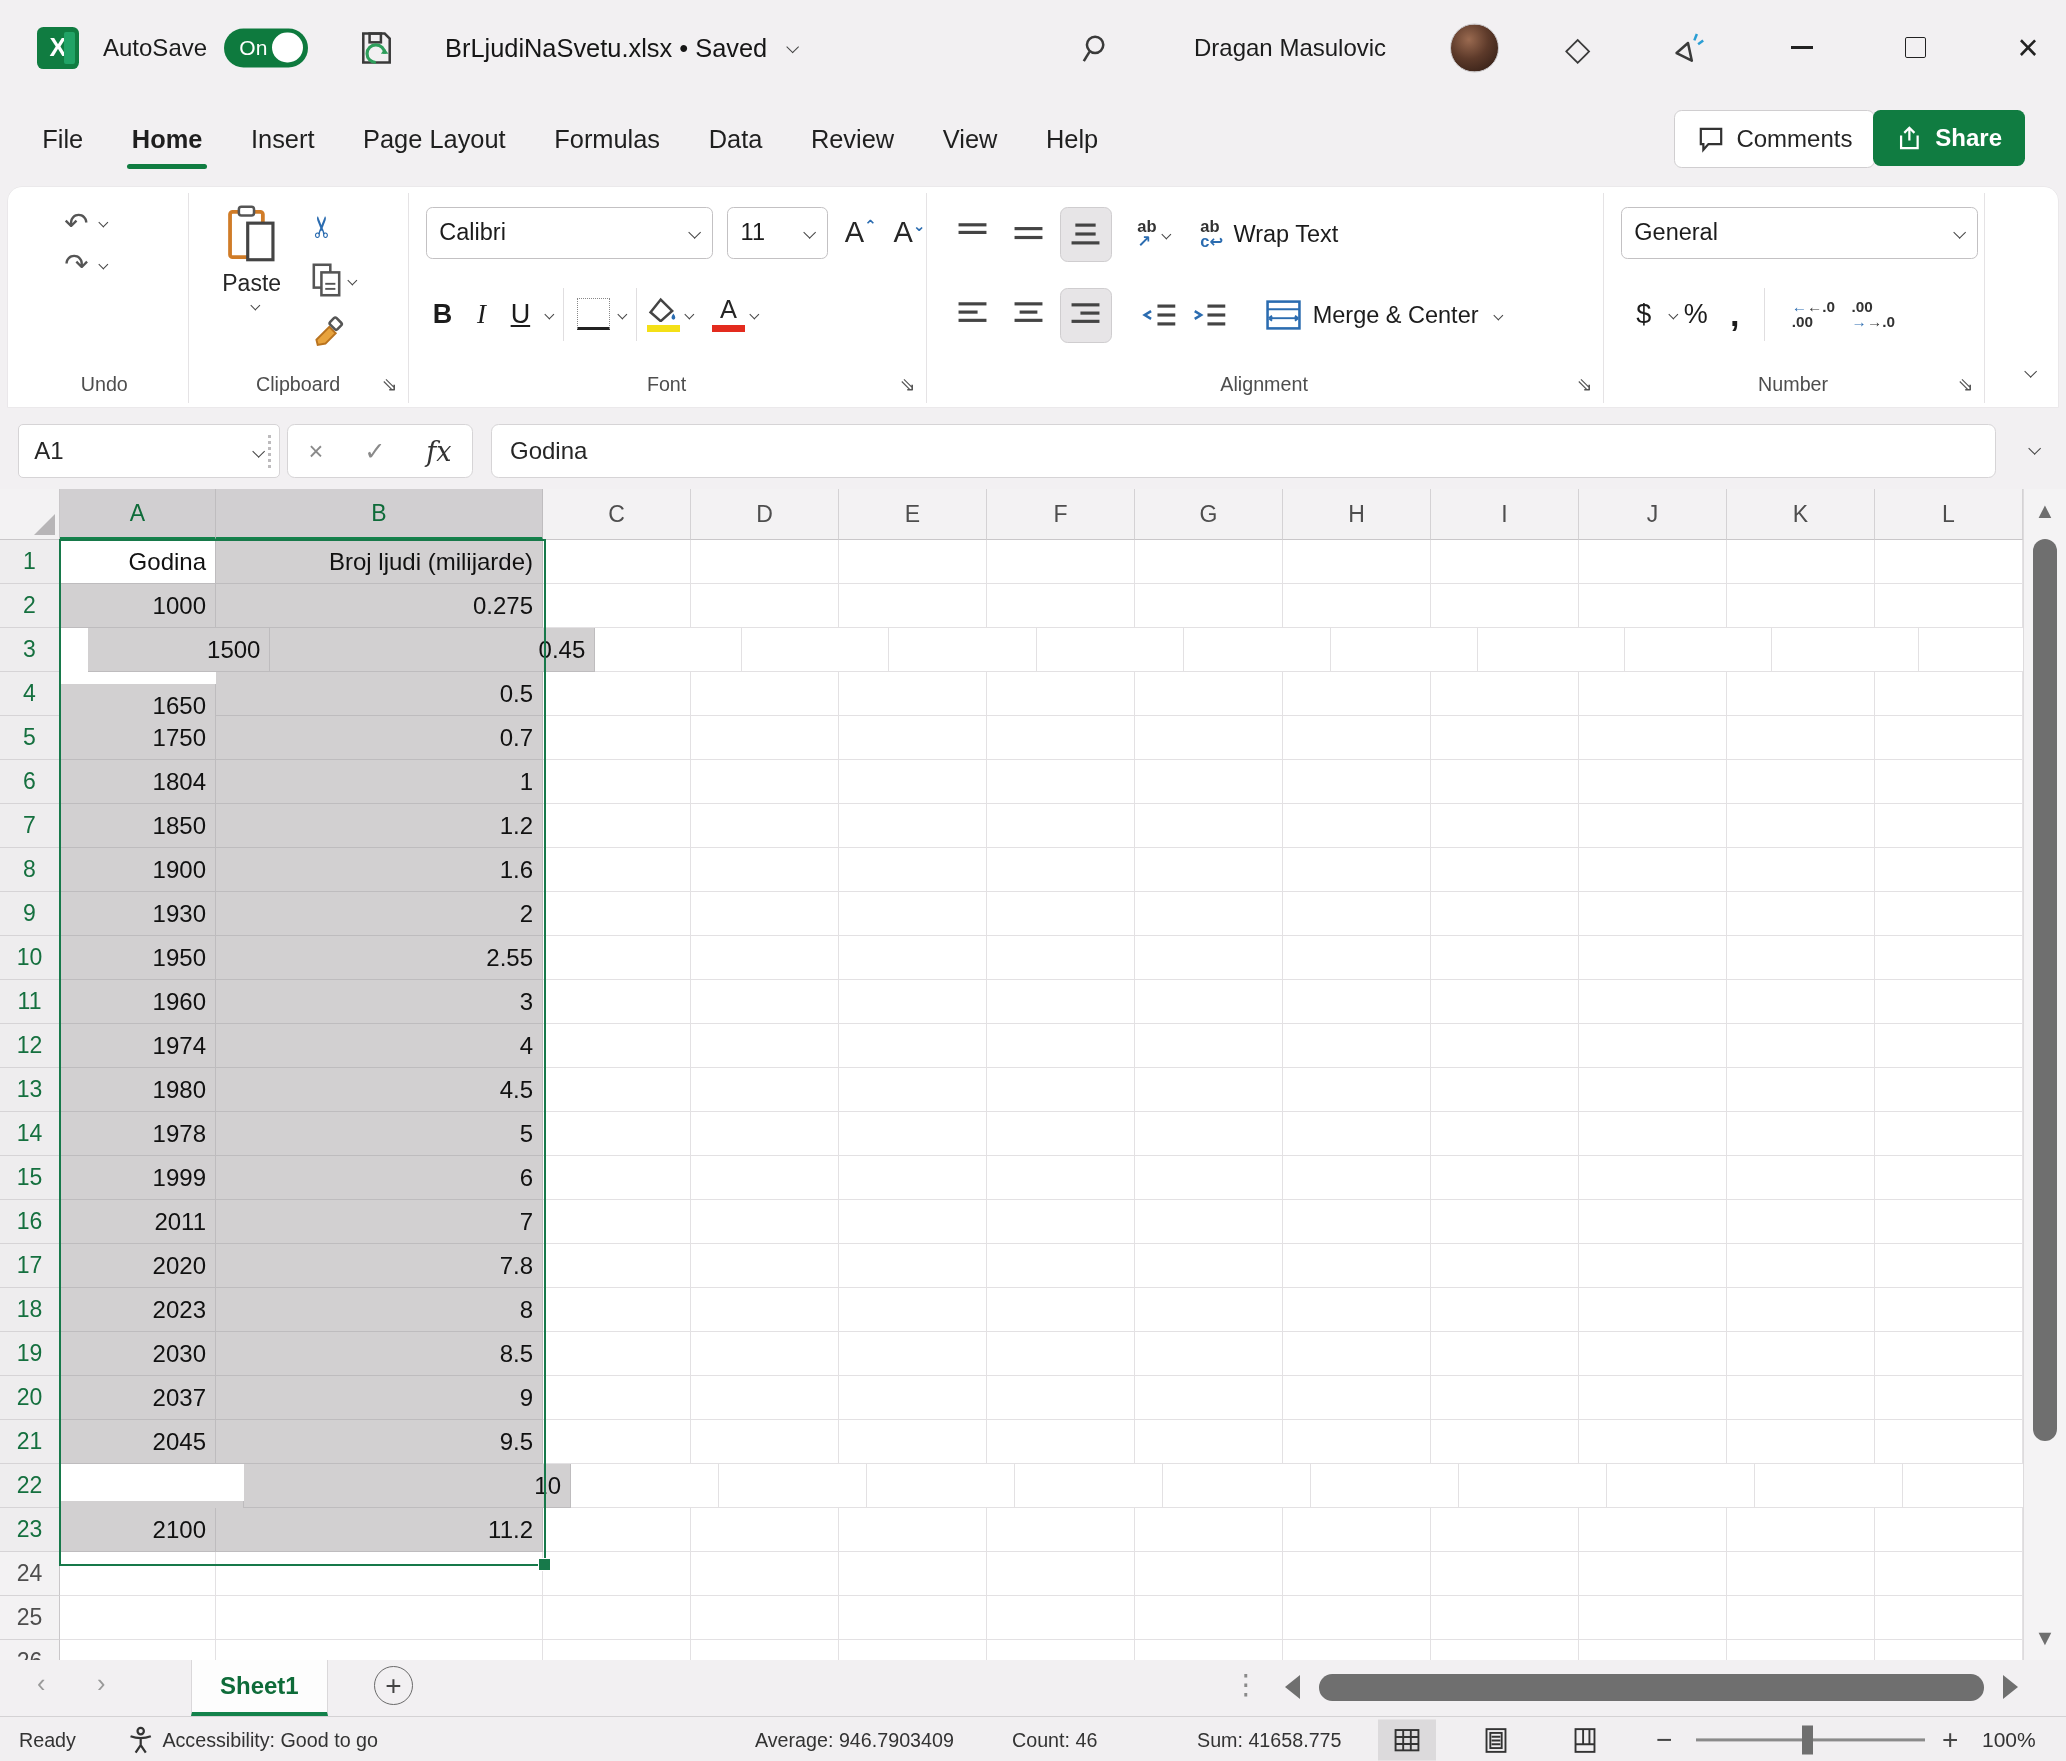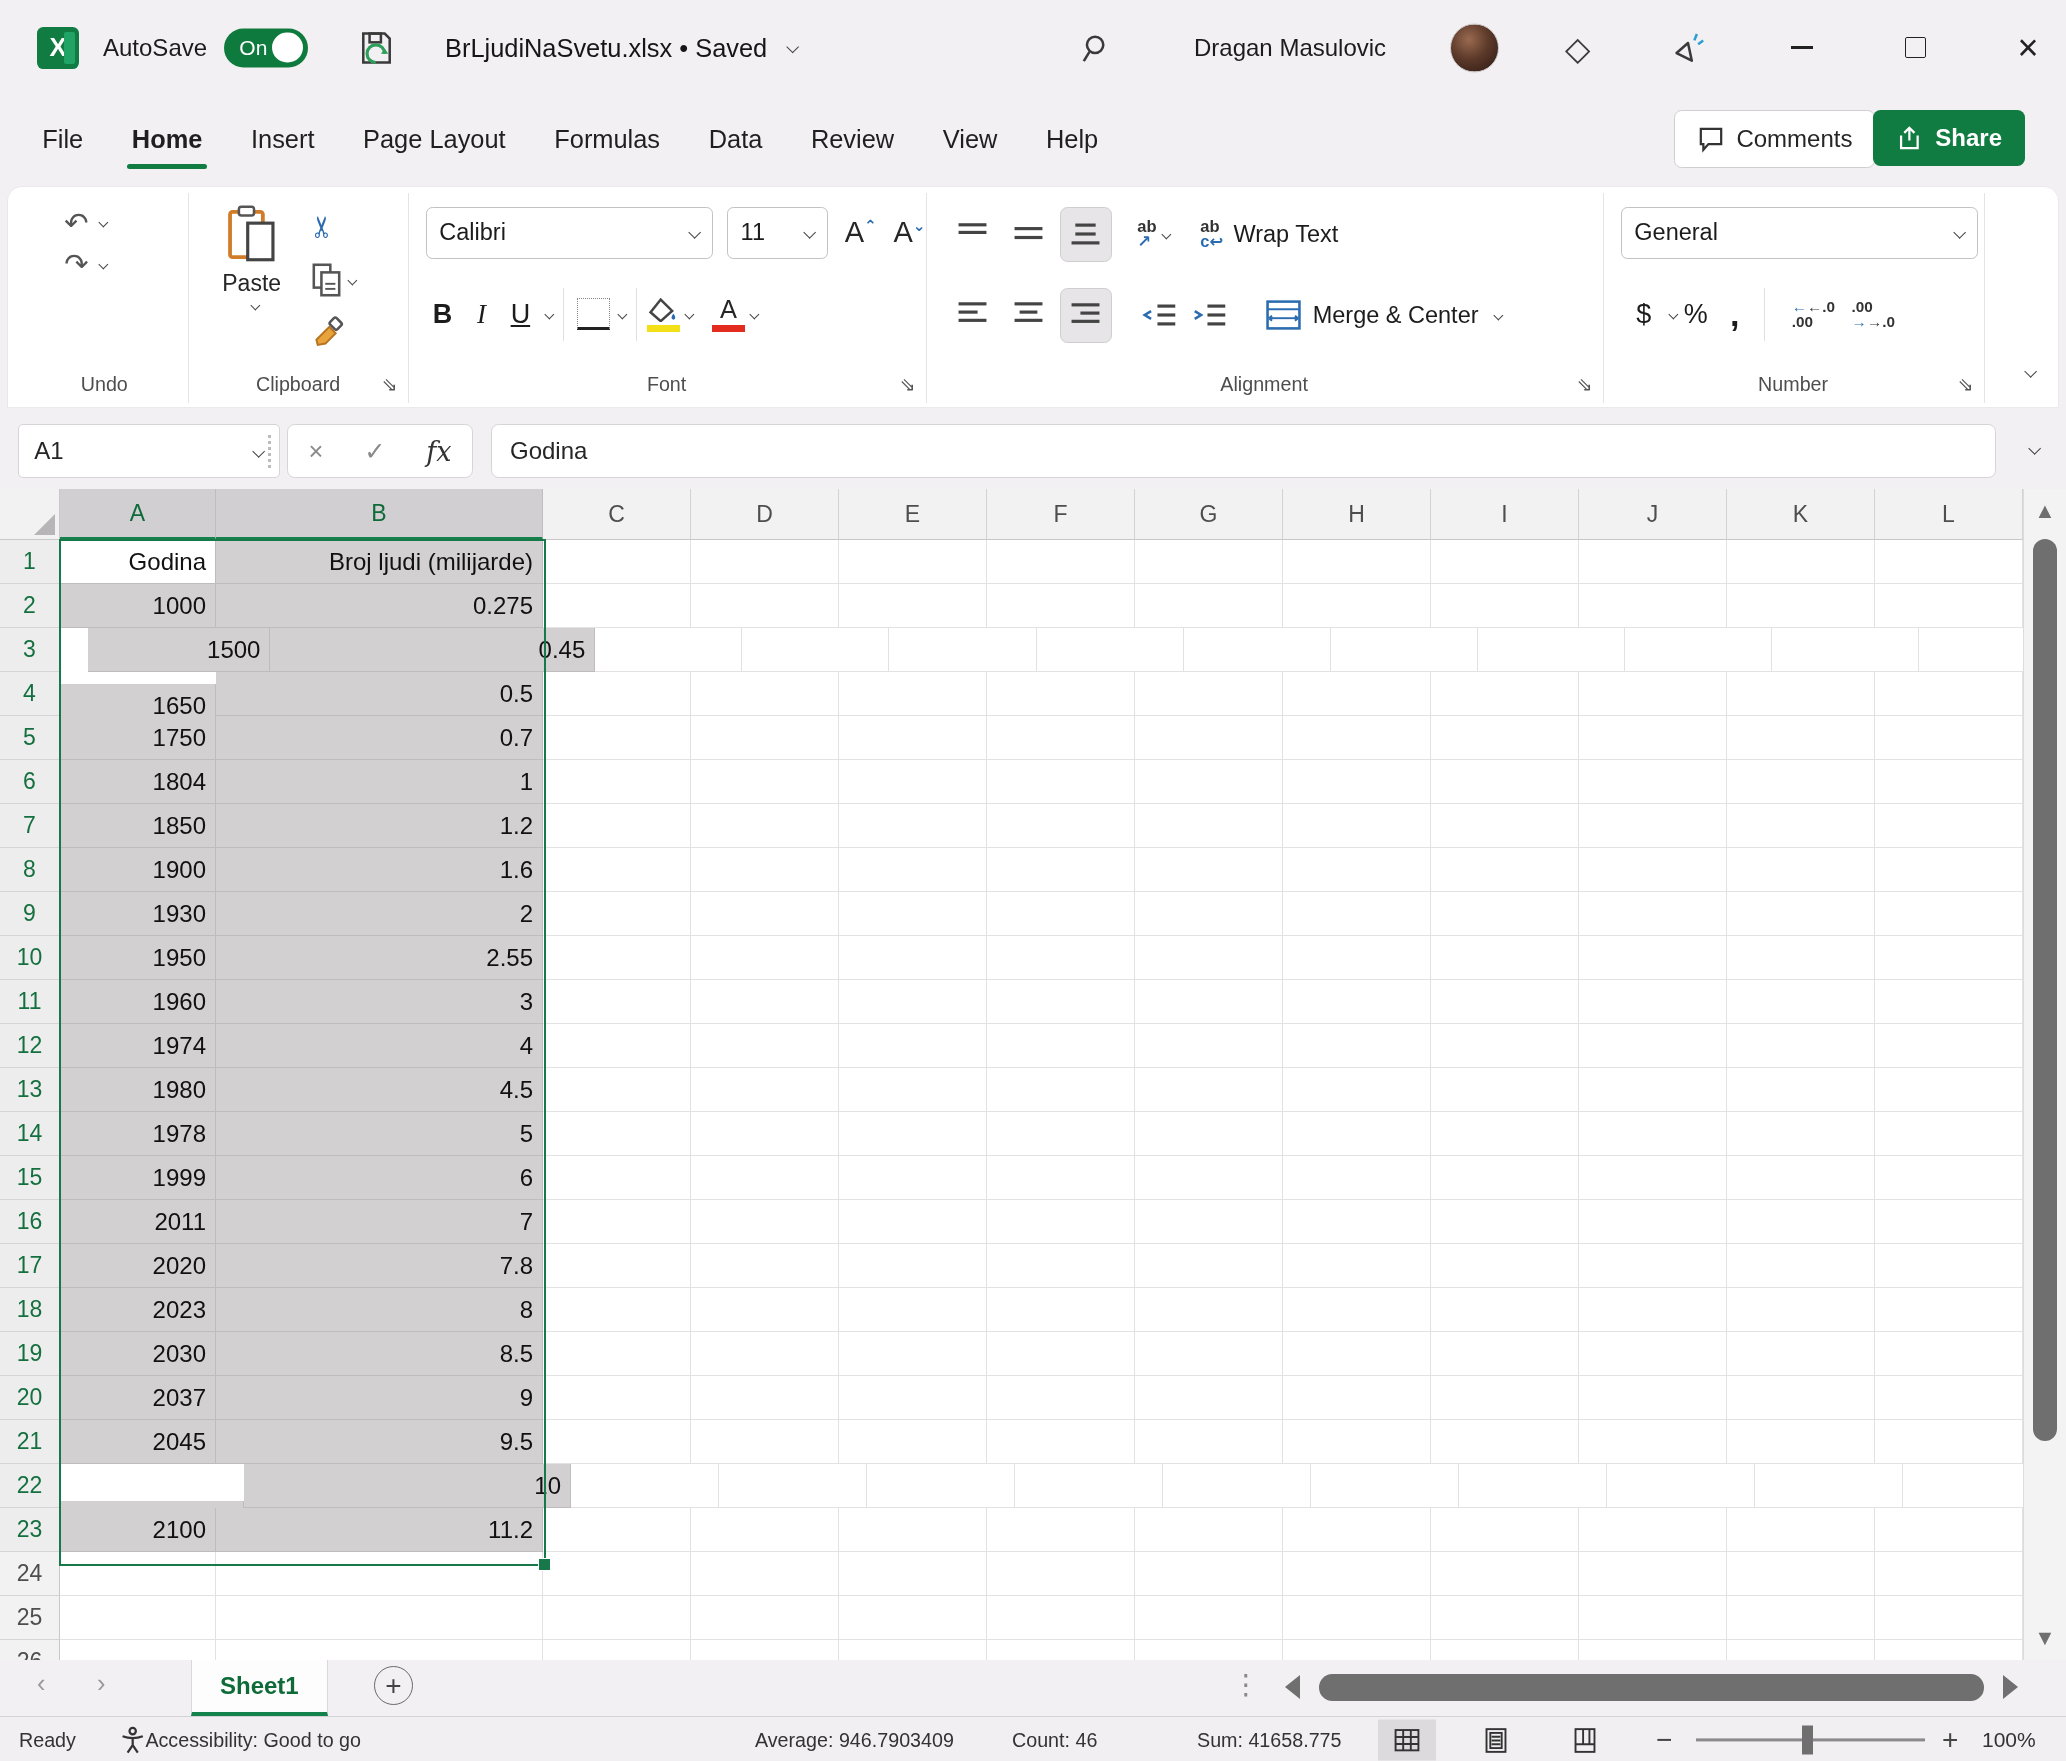--- a/index.html
+++ b/index.html
@@ -153,21 +153,21 @@
   .hs-left{position:absolute;left:1285px;top:15.3px;width:0;height:0;border-top:12px solid transparent;
            border-bottom:12px solid transparent;border-right:15.3px solid #6f6f6f;cursor:pointer;}
   .hthumb{position:absolute;left:1319px;top:14px;width:665px;height:27px;background:#6f6f6f;border-radius:13.3px;cursor:grab;}
   .hs-right{position:absolute;left:2003px;top:15.3px;width:0;height:0;border-top:12px solid transparent;
             border-bottom:12px solid transparent;border-left:15.3px solid #6f6f6f;cursor:pointer;}
 
   
   .statusbar{position:absolute;top:1716px;left:0;right:0;height:46px;background:#f1eff1;border-top:0.6px solid #d4d2d4;}
   .statusbar>*{position:absolute;top:50%;transform:translateY(-50%);}
   .st-ready{left:19px;font-size:19.7px;color:#333;}
-  .st-acc{left:120px;display:flex;align-items:center;font-size:19.7px;color:#333;}
+  .st-acc{left:128px;display:flex;align-items:center;gap:9px;font-size:19.7px;color:#333;}
   .st-avg{left:755px;font-size:19.7px;color:#333;}
   .st-count{left:1012px;font-size:19.7px;color:#333;}
   .st-sum{left:1197px;font-size:19.7px;color:#333;}
   .viewbtn{width:58px;height:41px;display:flex;align-items:center;justify-content:center;cursor:pointer;}
   .viewbtn.sel{background:#dcdadc;}
   .vb-normal{left:1378px;}.vb-layout{left:1467px;}.vb-break{left:1556px;}
   .zo-minus{left:1656px;font-size:28px;color:#444;cursor:pointer;}
   .zo-track{left:1696px;width:229px;height:3.2px;background:#8a8a8a;}
   .zo-knob{left:1802px;width:10.8px;height:29px;background:#6f6f6f;cursor:grab;}
   .zo-plus{left:1942px;font-size:28px;color:#444;cursor:pointer;}

